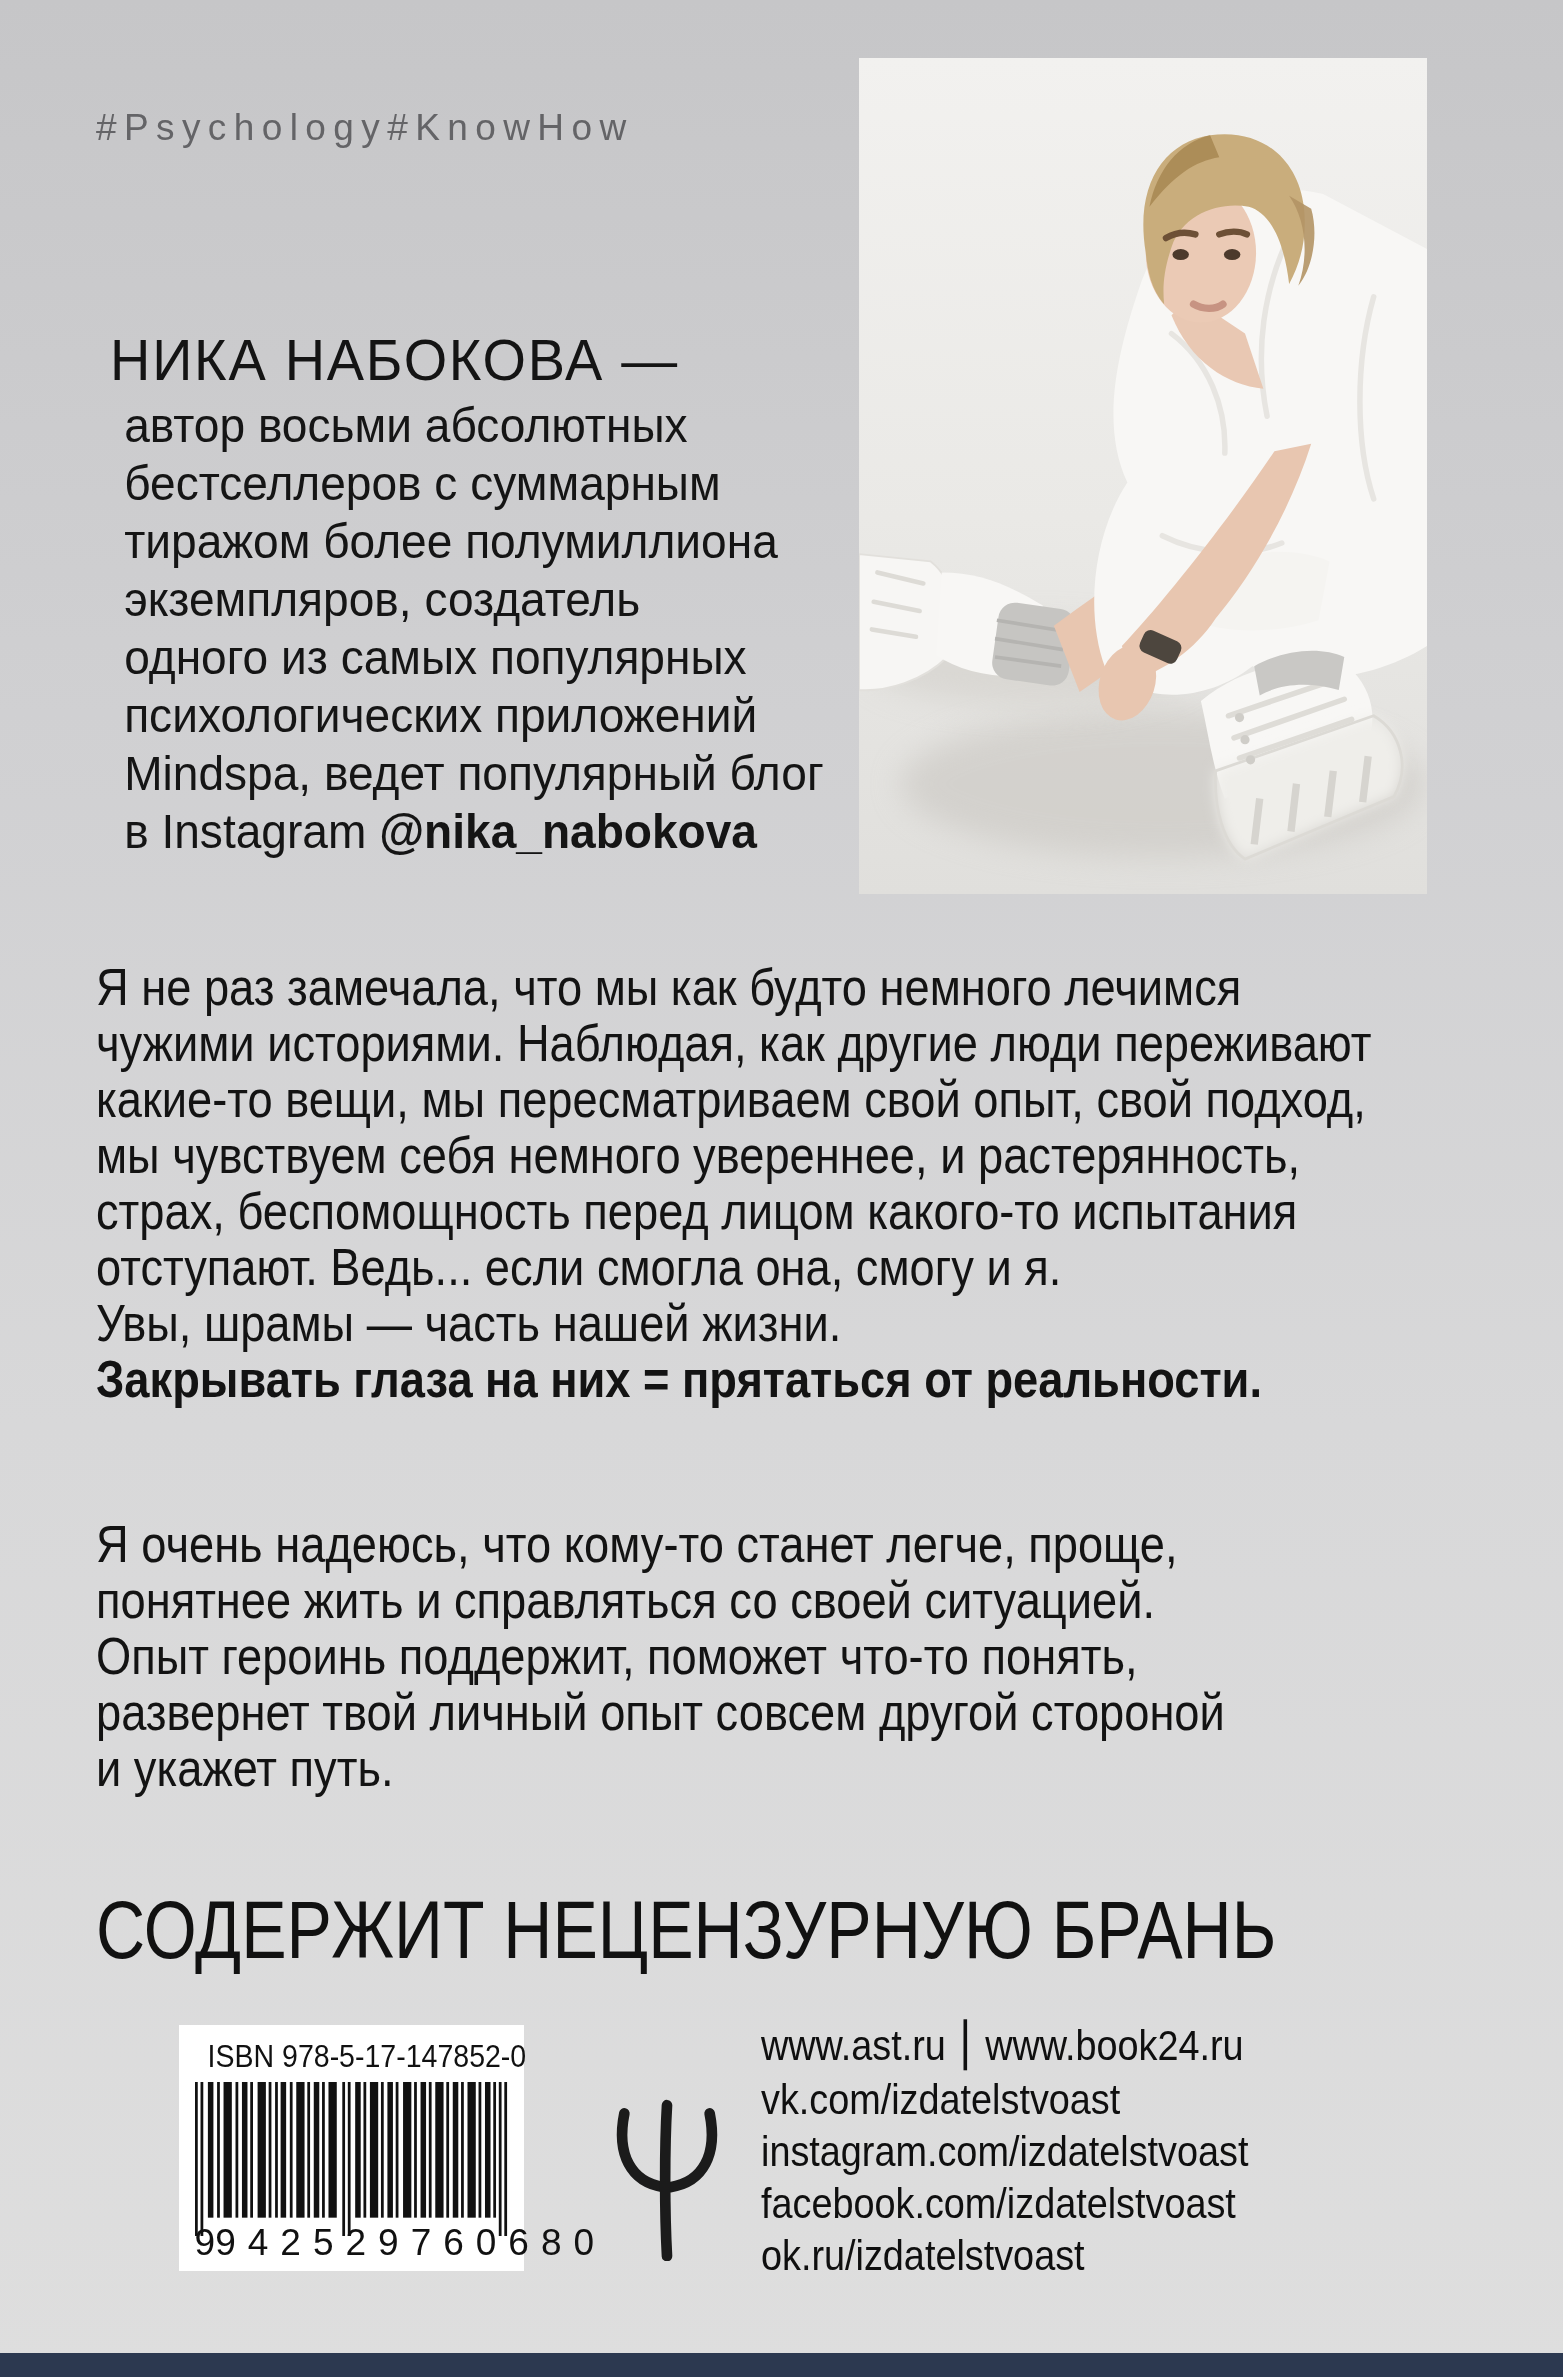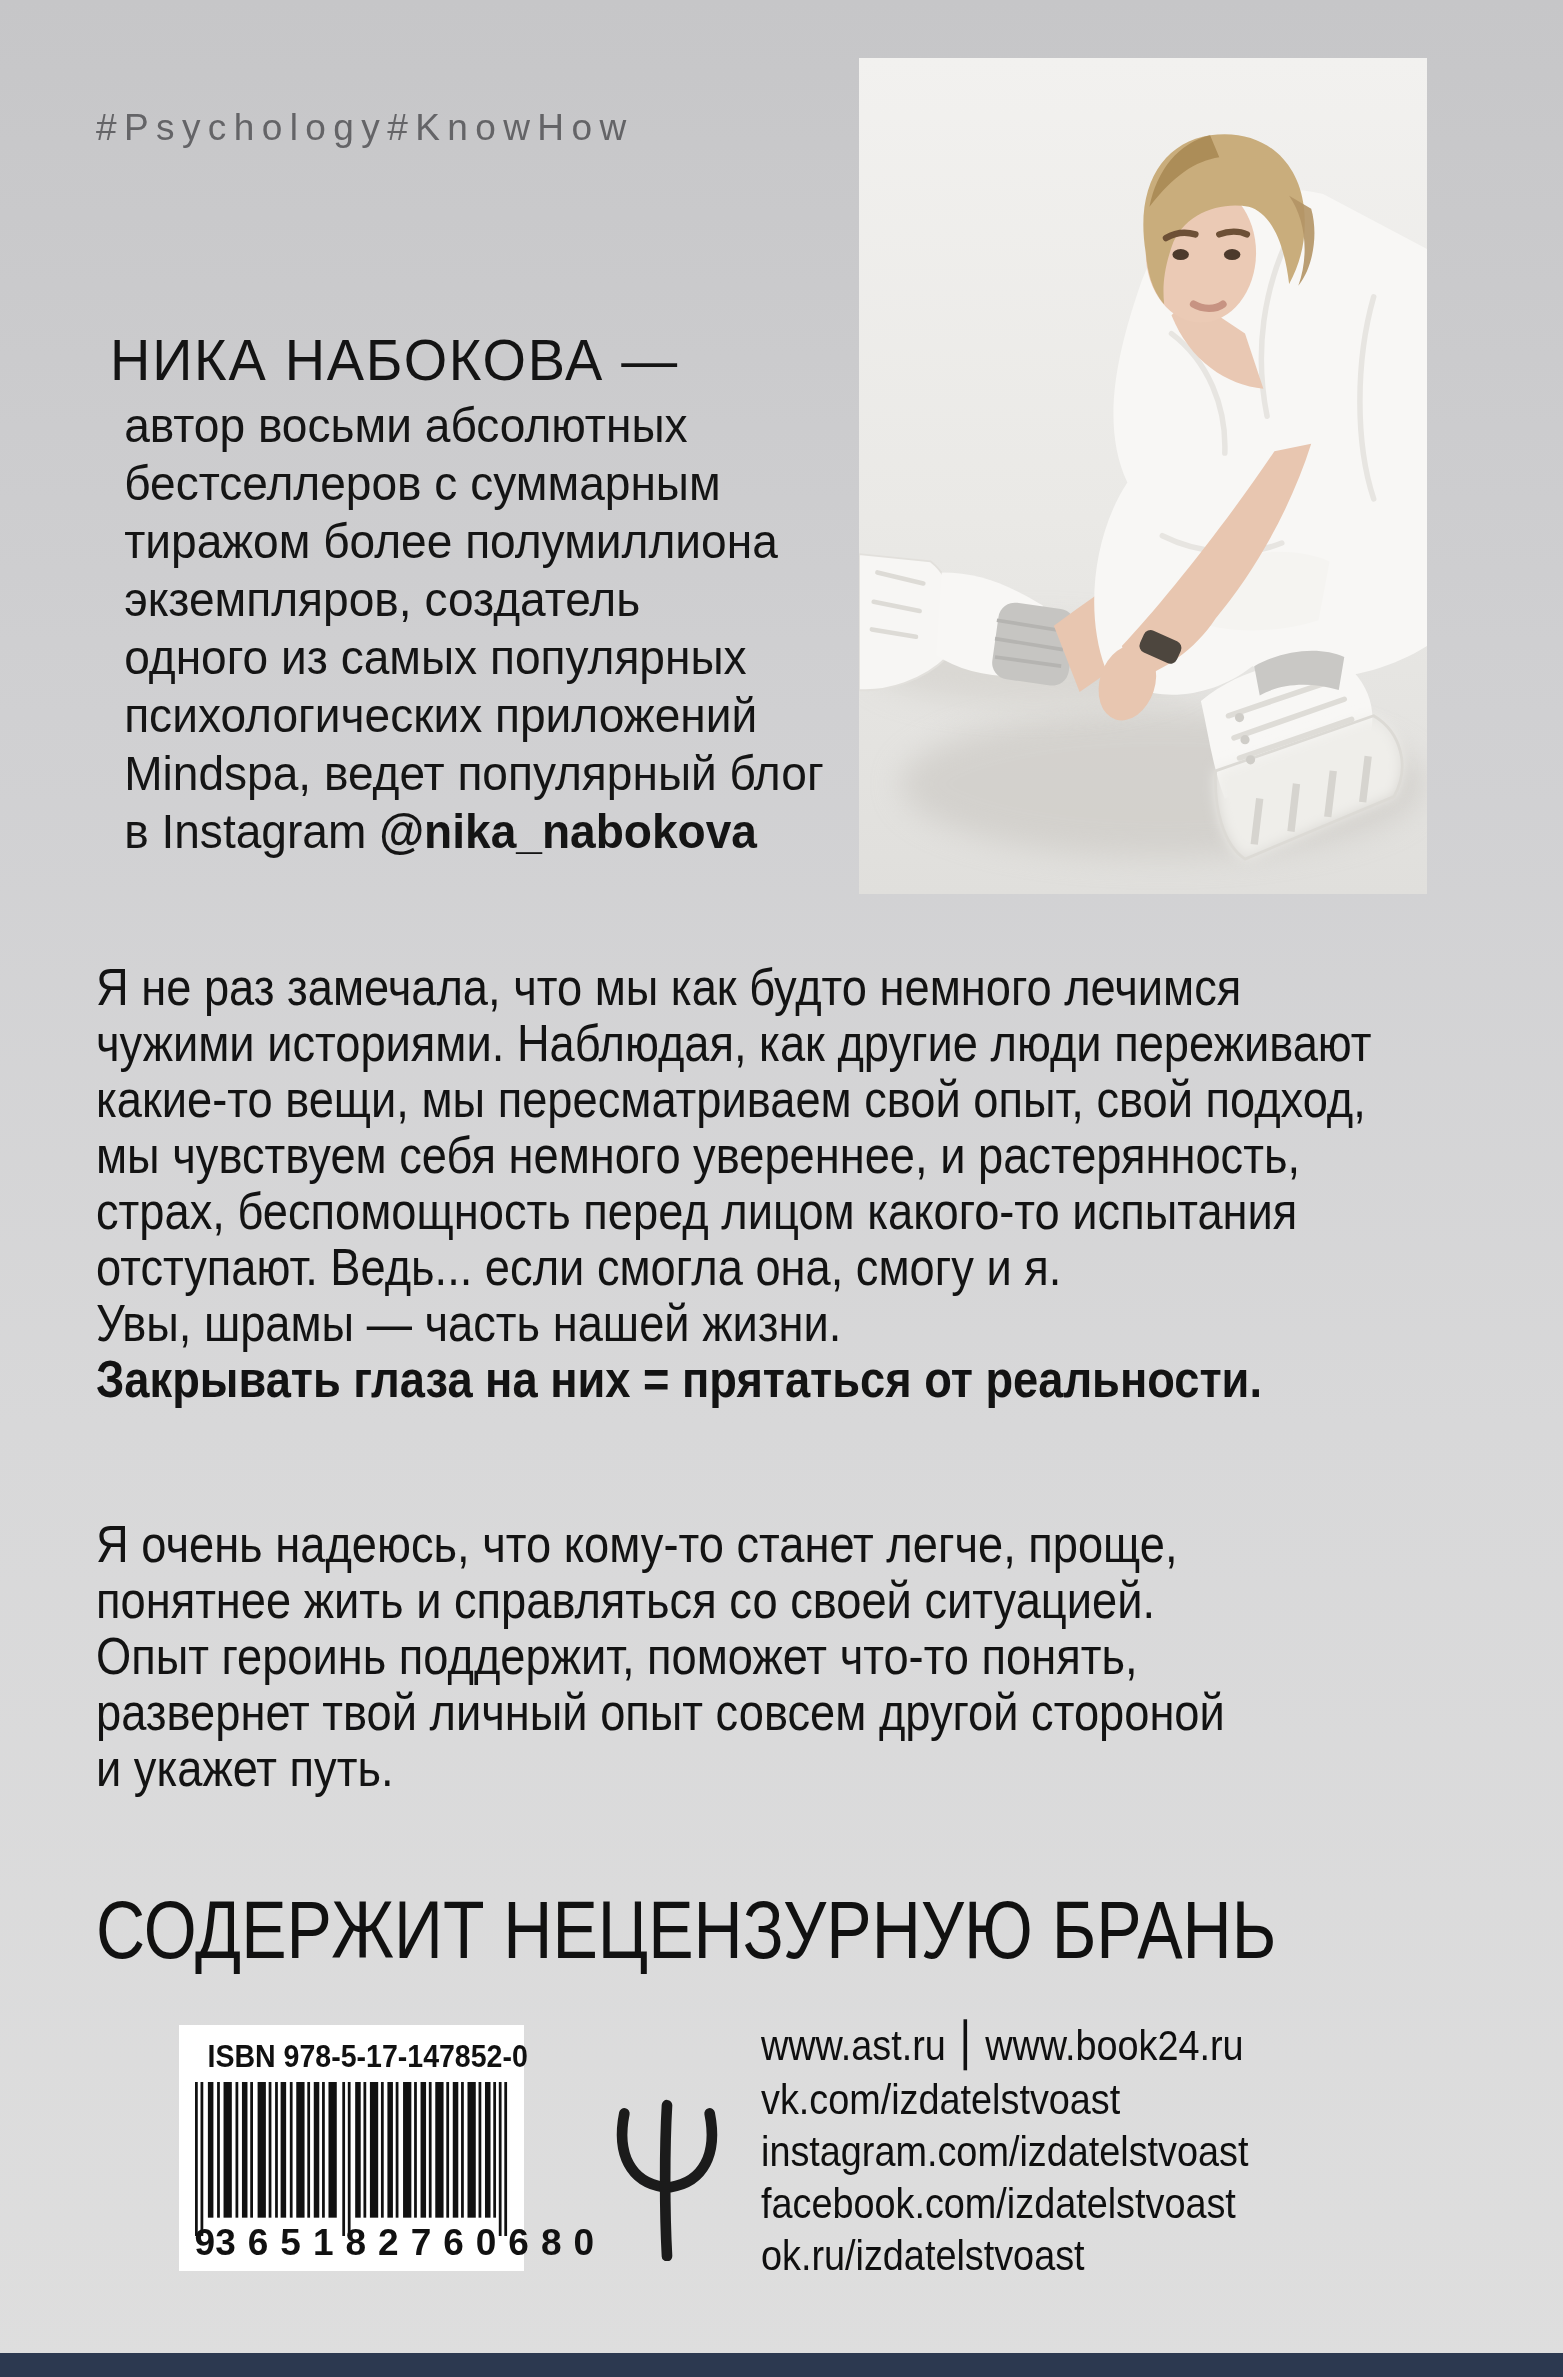--- a/index.html
+++ b/index.html
@@ -23,21 +23,21 @@
   .para1{top:959px;}
   .para2{top:1516px;}
   .para-line{font-size:52px;line-height:56px;white-space:nowrap;transform:scaleX(.87);transform-origin:left top;color:#131313;}
   .para-line.bold{font-weight:700;}
   
   .warning-text{position:absolute;left:96px;top:1886px;font-size:81px;line-height:88px;white-space:nowrap;transform:scaleX(.84);transform-origin:left top;color:#111;}
   .age-badge{position:absolute;left:1169px;top:1834px;width:173px;height:176px;display:flex;align-items:center;justify-content:center;}
   .age-badge svg{position:absolute;inset:0;width:100%;height:100%;}
   .age-badge .age-text{position:relative;font-size:81px;font-weight:700;color:#0e0e0e;transform:scaleX(.95);}
   
-  .isbn-box{position:absolute;left:179px;top:2025px;width:345px;height:246px;background:#ffffff;box-sizing:border-box;padding:13px 15.6px 0 15.6px;font-weight:bold;}
+  .isbn-box{position:absolute;left:179px;top:2025px;width:345px;height:246px;background:#ffffff;box-sizing:border-box;padding:13px 15.6px 0 15.6px;}
   .isbn-label{font-size:31px;line-height:37px;text-align:center;white-space:nowrap;transform:scaleX(.92);transform-origin:center top;color:#111;margin-bottom:7.4px;}
   .barcode{display:block;width:313px;height:154px;}
   .barcode-digits{display:flex;align-items:flex-start;margin-top:-14.7px;font-size:37px;color:#111;}
   .barcode-digits .d9{width:31px;}
   .barcode-digits .grp{flex:1;text-align:center;letter-spacing:12px;}
   .psi-logo{position:absolute;left:599px;top:2097px;width:136px;height:164px;}
   .links{position:absolute;left:761px;top:2020px;color:#0f0f0f;font-weight:400;}
   .links-row{font-size:42px;line-height:52px;white-space:nowrap;transform:scaleX(.9);transform-origin:left top;}
   .links-sep{display:inline-block;width:3.7px;height:51px;background:#0f0f0f;margin:0 20px;vertical-align:middle;transform:translateY(-3.7px);}
   .bottom-bar{position:absolute;left:0;bottom:0;width:100%;height:24px;background:#2c3950;}
@@ -188,21 +188,21 @@
         <rect x="296" y="0" width="9" height="148"></rect>
           <rect x="308" y="0" width="3" height="148"></rect>
         <rect x="315" y="0" width="6" height="148"></rect>
           <rect x="324" y="0" width="3" height="148"></rect>
         <rect x="330" y="0" width="3" height="168"></rect>
           <rect x="336" y="0" width="3" height="168"></rect>
       </g>
     </svg>
     <div class="barcode-digits">
       <span class="d9">9</span>
-      <span class="grp">365182</span>
+      <span class="grp">942529</span>
       <span class="grp">760680</span>
     </div>
   </div>
 
   <svg class="psi-logo" viewBox="-80 -100 160 200">
     <g fill="none" stroke="#1b1b1b" stroke-width="13" stroke-linecap="round">
       <path d="M -52,-80 C -62,-30 -44,4 -4,10"></path>
       <path d="M 52,-80 C 62,-30 44,4 4,10"></path>
       <path d="M 0,-90 C -3,-40 -3,40 0,94"></path>
     </g>

